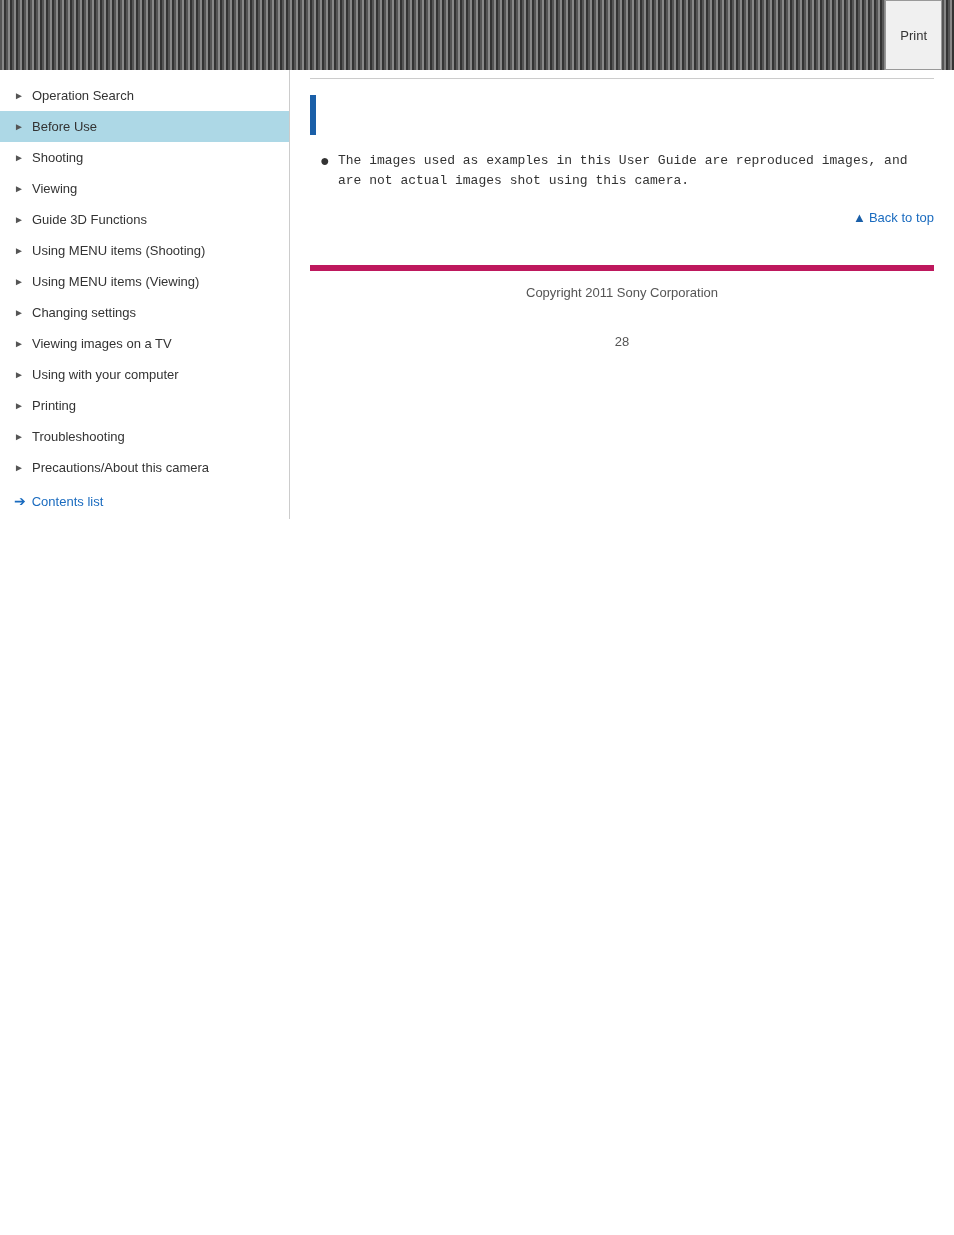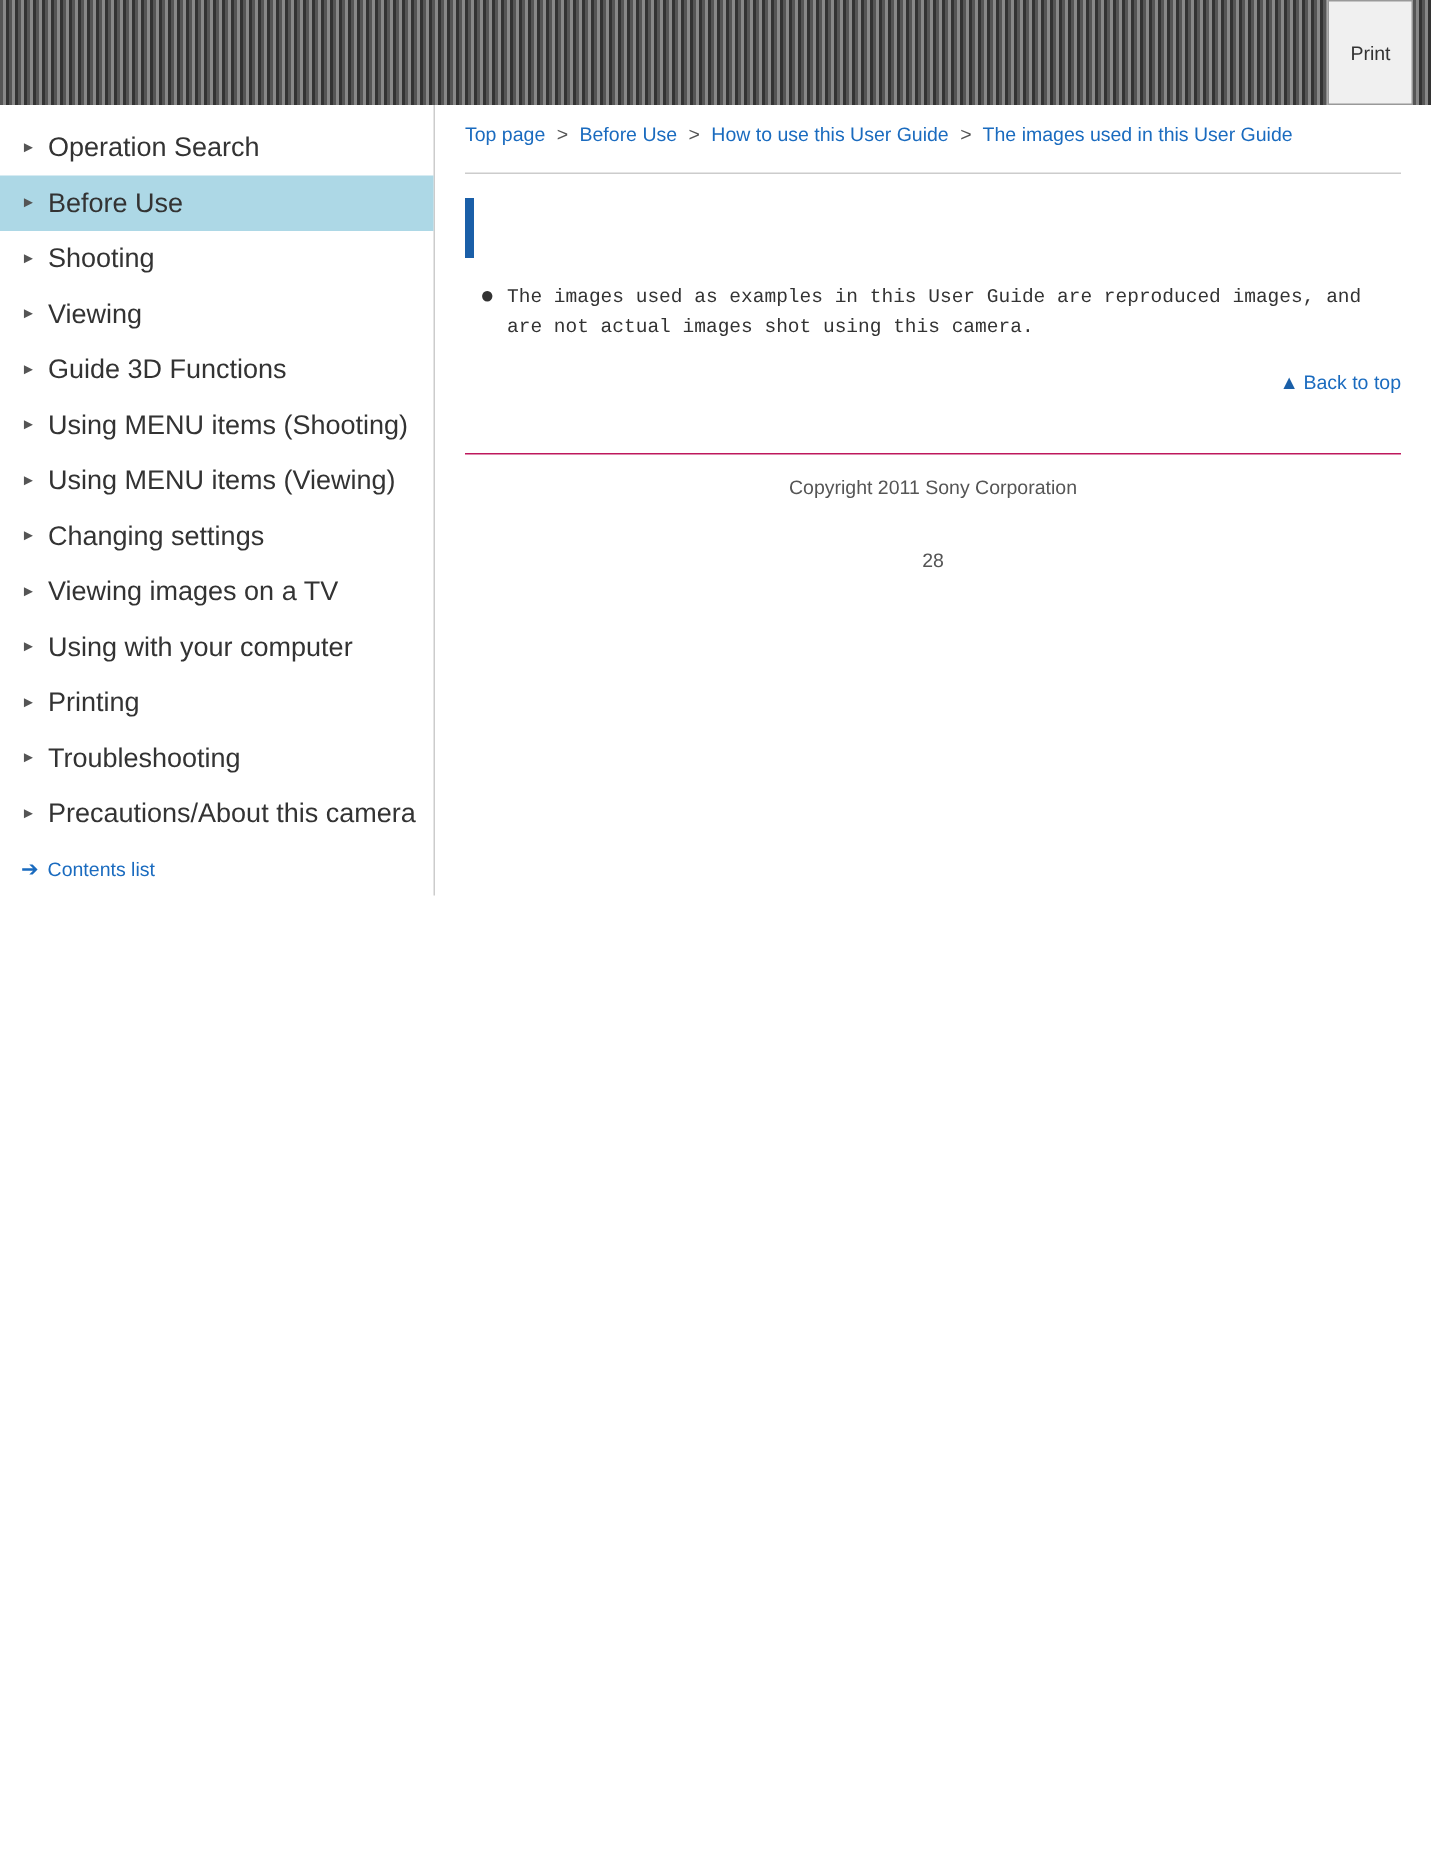--- a/index.html
+++ b/index.html
@@ -71,21 +71,21 @@
     .sidebar-arrow {
       display: inline-block;
       width: 14px;
       font-size: 10px;
       color: #555;
       margin-right: 4px;
       flex-shrink: 0;
     }
 
     .sidebar-label {
-      font-size: 18px;
+      font-size: 13px;
       color: #333;
     }
 
     .contents-list-link {
       display: flex;
       align-items: center;
       padding: 10px 14px;
       color: #1a6bbf;
       text-decoration: none;
       font-size: 13px;
@@ -181,21 +181,21 @@
       margin-left: 19px;
     }
 
     .back-to-top-icon {
       color: #1a5fa8;
       margin-right: 3px;
     }
 
     
     .footer {
-      border-top: 1px solid #be185d;
+      border-top: 6px solid #be185d;
       text-align: center;
       padding: 14px;
       font-size: 13px;
       color: #555;
       margin-top: 30px;
     }
 
     
     .page-number {
       text-align: center;
@@ -282,29 +282,20 @@
 
     <a class="contents-list-link">
       <span class="contents-list-arrow">➔</span>
       <span>Contents list</span>
     </a>
 
   </div>
 
   <div class="content-area">
 
-    <div class="breadcrumb">
-      <a>Top page</a>
-      <span class="breadcrumb-separator">&gt;</span>
-      <a>Before Use</a>
-      <span class="breadcrumb-separator">&gt;</span>
-      <a>How to use this User Guide</a>
-      <span class="breadcrumb-separator">&gt;</span>
-      <a>The images used in this User Guide</a>
-    </div>
 
     <hr class="content-divider">
 
     <div class="section-header">
       <div class="blue-bar"></div>
     </div>
 
     <div class="content-body">
       <div class="bullet-item">
         <span class="bullet-dot">●</span>

